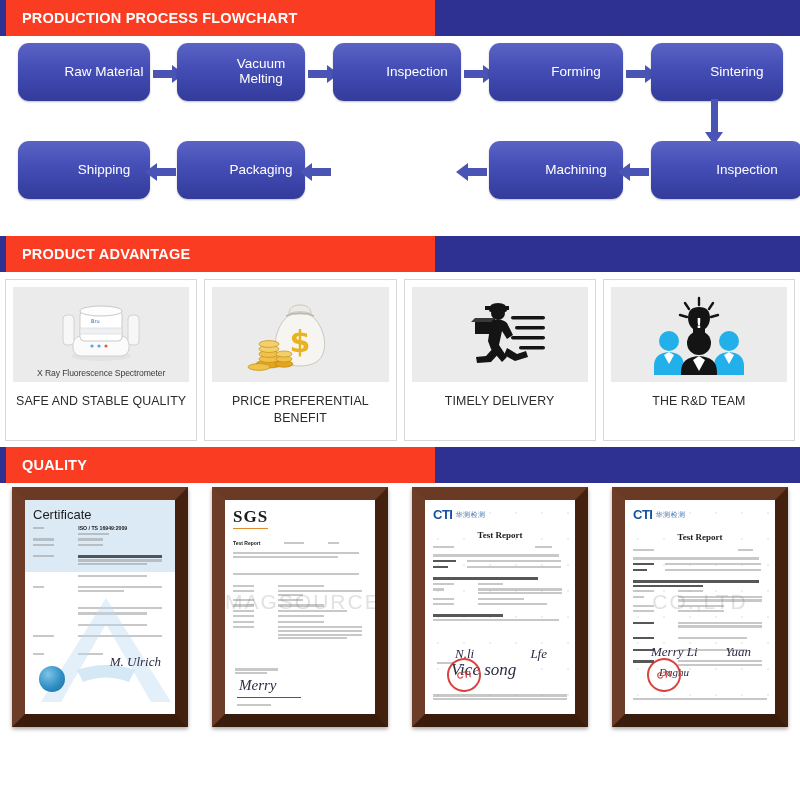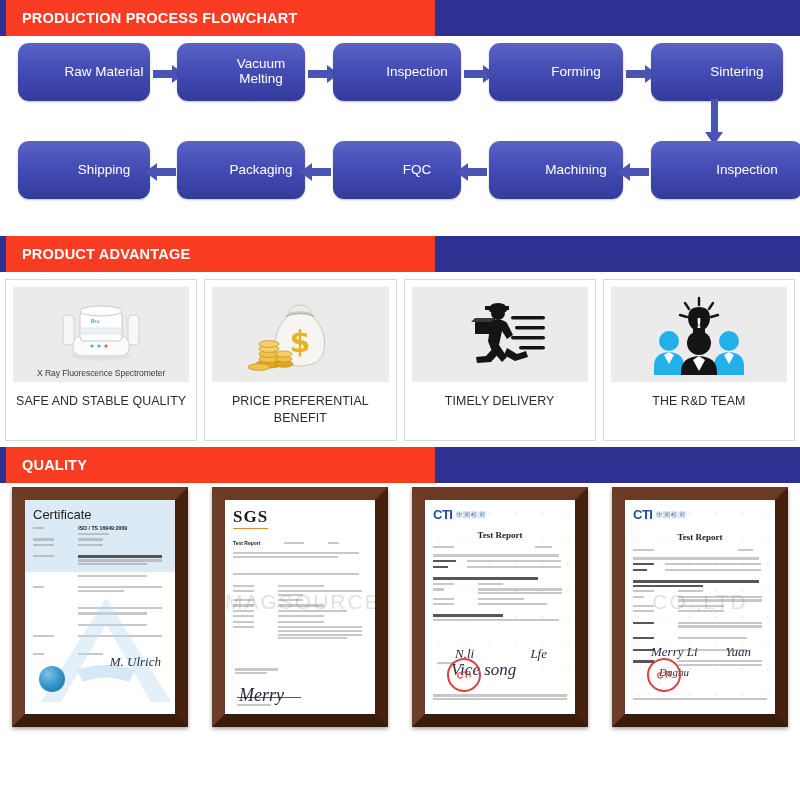--- a/index.html
+++ b/index.html
@@ -339,23 +339,20 @@
       <div class="node" style="left:18px; width:132px;">
         <span>Shipping</span>
       </div>
       <div class="arrow-h left" style="left:156px; width:20px;"></div>
 
       <div class="node" style="left:177px; width:128px;">
         <span>Packaging</span>
       </div>
       <div class="arrow-h left" style="left:311px; width:20px;"></div>
 
-      <div class="node" style="left:333px; width:128px;">
-        <span>FQC</span>
-      </div>
       <div class="arrow-h left" style="left:467px; width:20px;"></div>
 
       <div class="node" style="left:489px; width:134px;">
         <span>Machining</span>
       </div>
       <div class="arrow-h left" style="left:629px; width:20px;"></div>
 
       <div class="node" style="left:651px; width:152px;">
         <span>Inspection</span>
       </div>
@@ -679,21 +676,21 @@
                 <div class="line xl"></div>
                 <div class="line xl"></div>
                 <div class="line l"></div>
               </div>
             </div>
           <div class="wm">MAGSOURCE</div>
           <div style="position:absolute; left:10px; bottom:38px; width:60%;">
             <div class="line s" style="width:48%;"></div>
             <div class="line s" style="width:36%;"></div>
           </div>
-          <div class="sig" style="left:14px; bottom:8px; font-size:18px;">Merry</div>
+          <div class="sig" style="left:14px; bottom:20px; font-size:15px;">Merry</div>
           <div style="position:absolute; left:12px; bottom:16px; width:64px; height:1px; background:#555;"></div>
           <div style="position:absolute; left:12px; bottom:6px; width:56%;">
             <div class="line s" style="width:40%;"></div>
           </div>
         </div>
       </div>
     </div>
 
     <div class="cert">
       <div class="frame">

